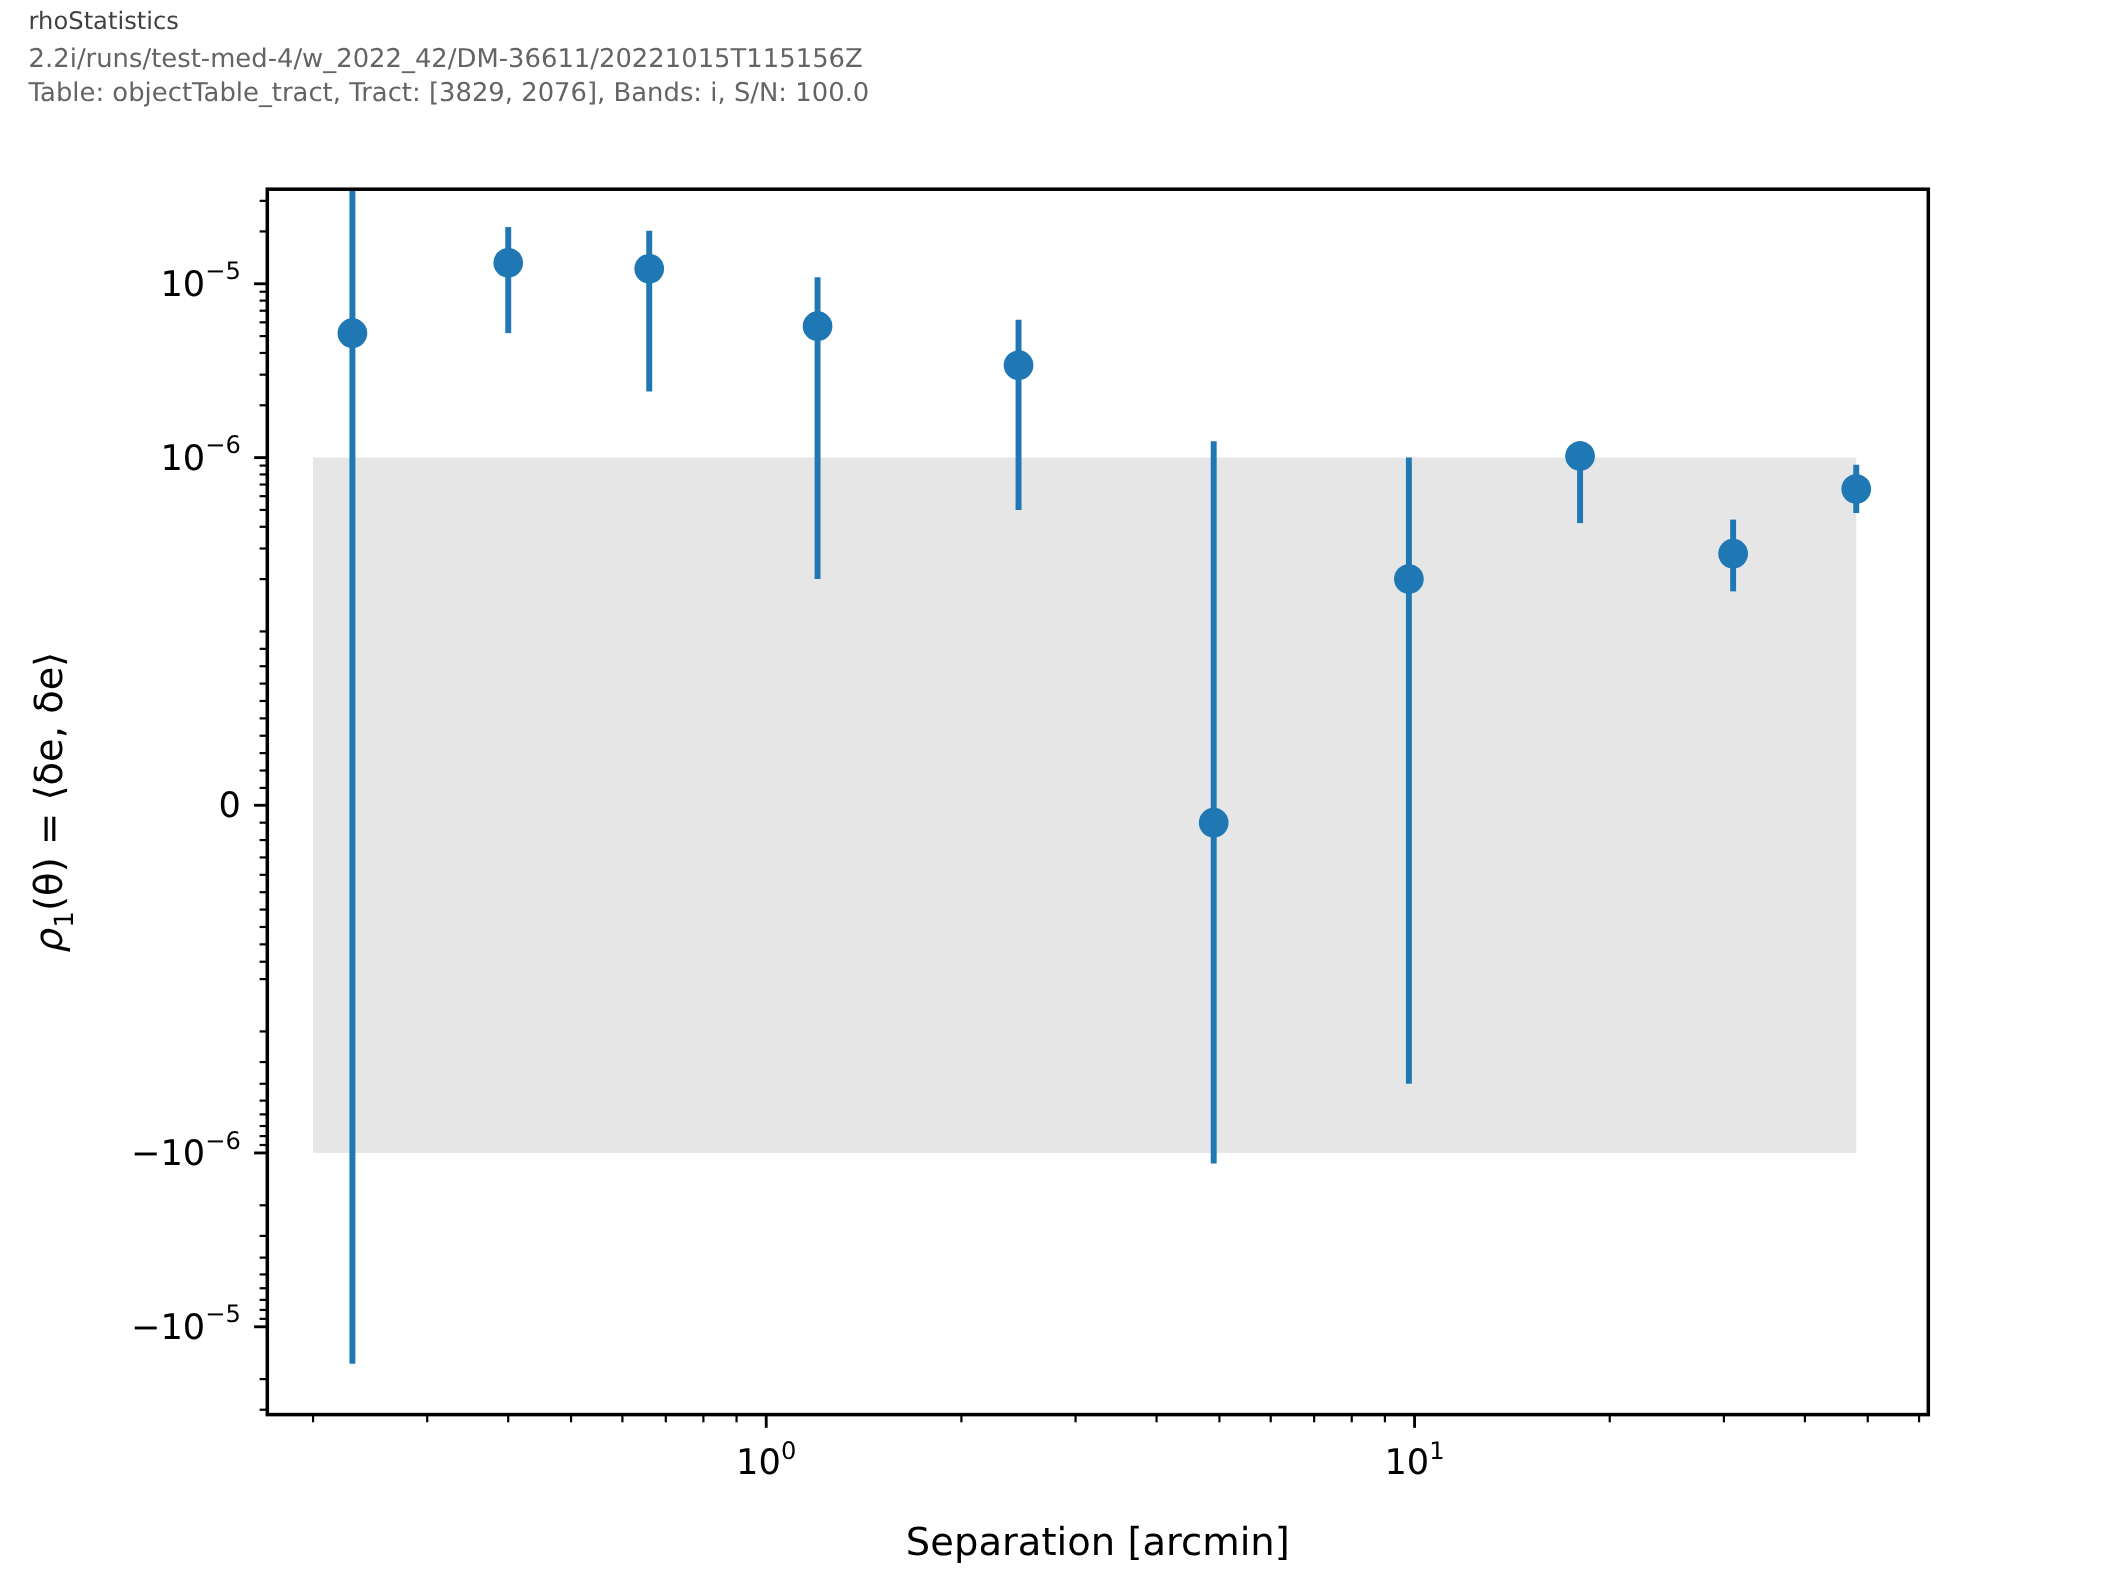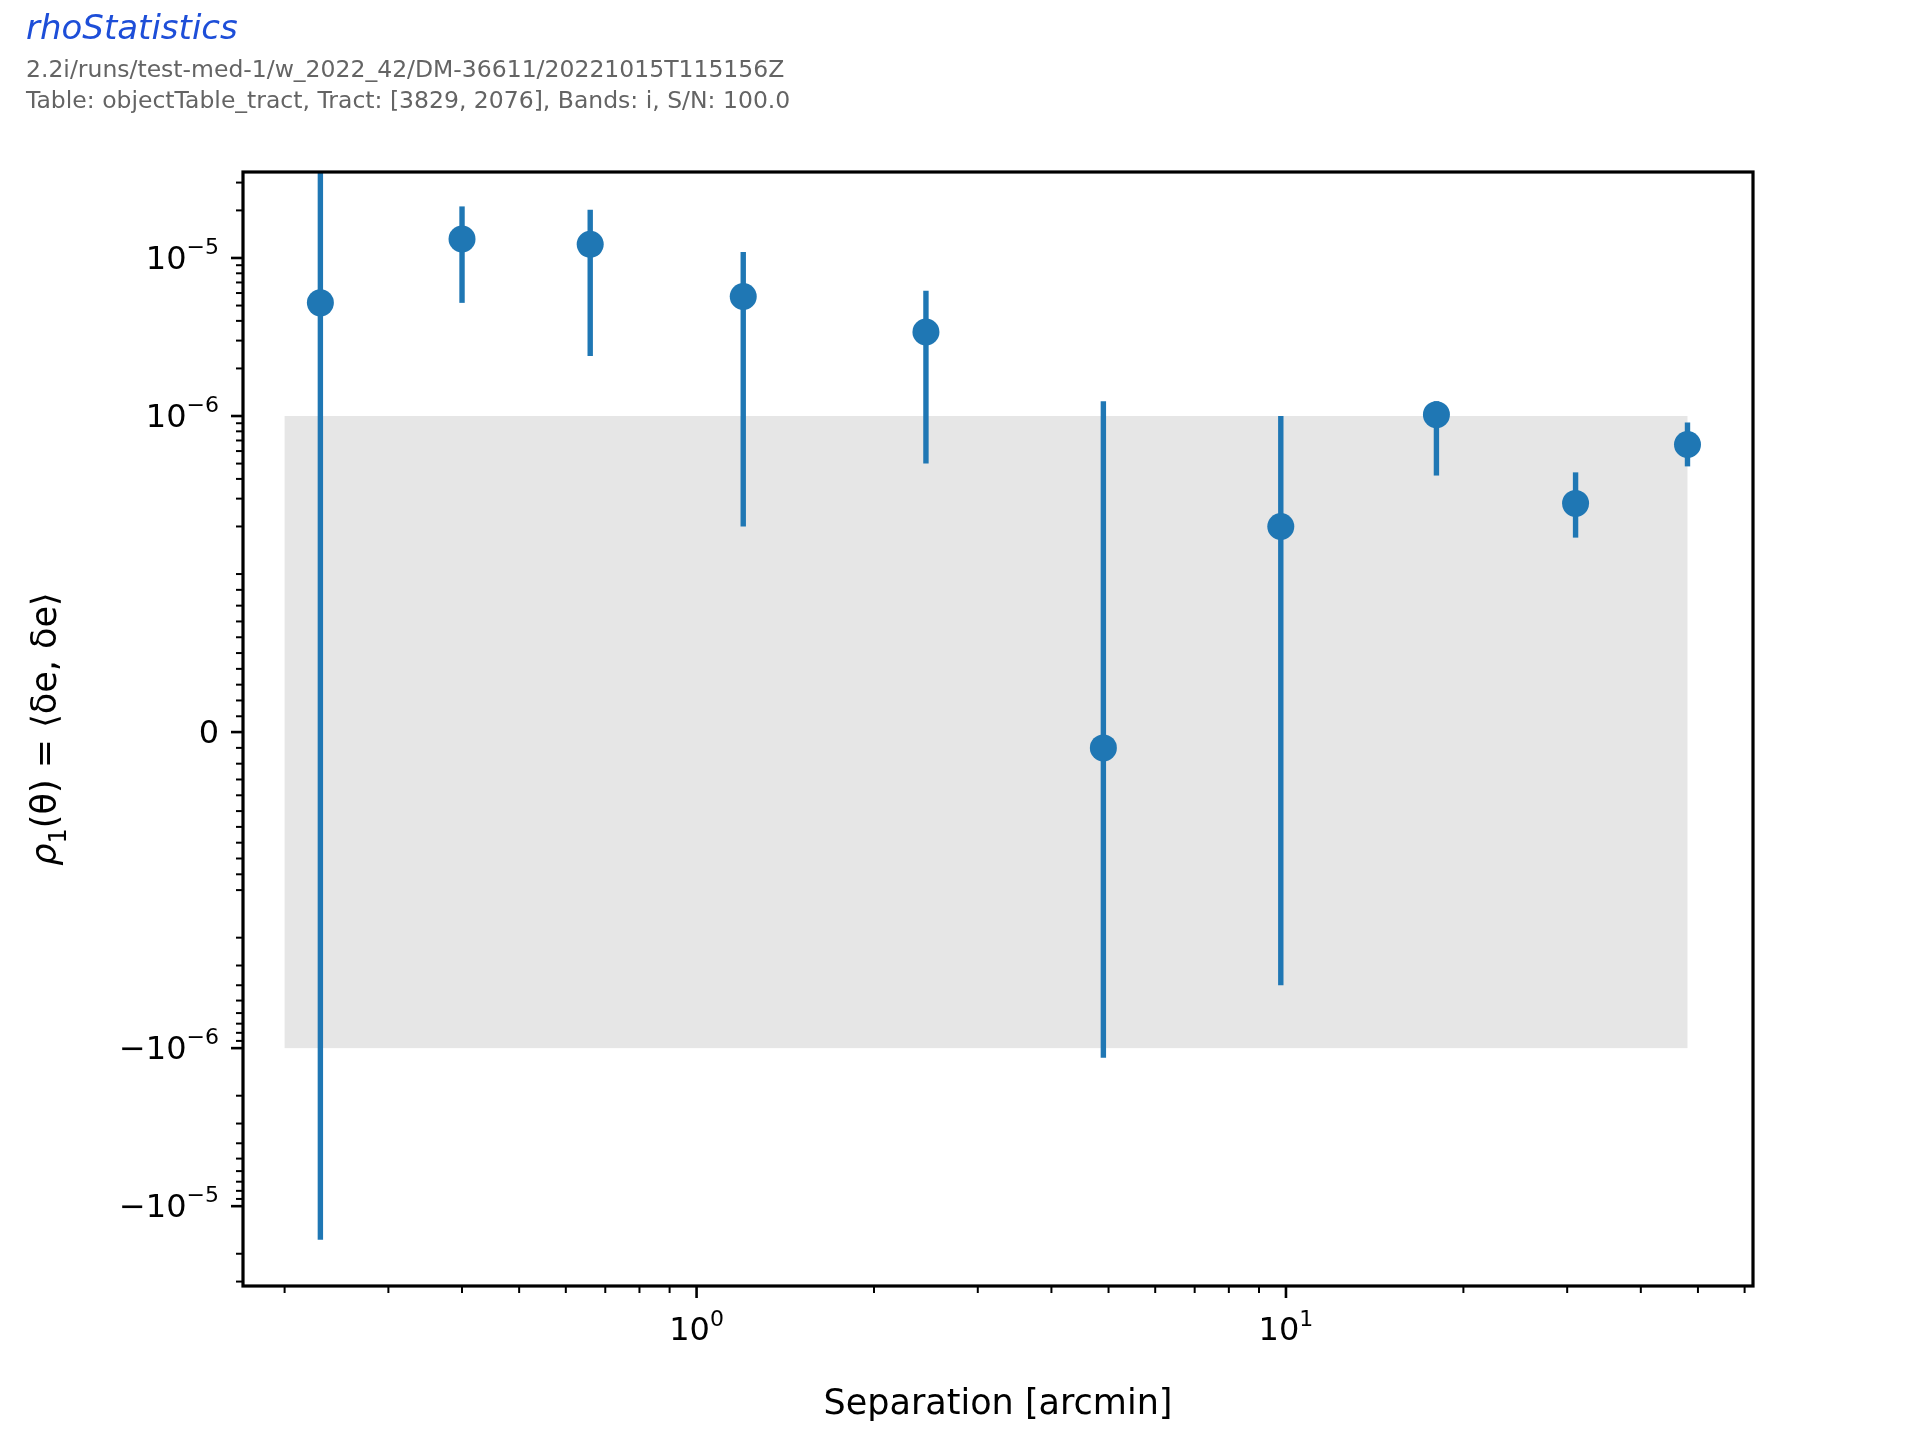--- a/index.html
+++ b/index.html
@@ -24,26 +24,25 @@
   }
 
   
   .header {
     position: absolute;
     left: 26px;
     top: 6px;
     width: 1400px;
   }
   .fig-title {
-    font-size: 34px;
-    color: #1d4ed8;
+    font-size: 22px;
+    color: #404040;
     line-height: 1.28;
     margin: 0 0 4px 0;
     white-space: nowrap;
-    font-style: italic;
   }
   .fig-subtitle {
     font-size: 23.5px;
     color: #646464;
     line-height: 1.32;
     margin: 0;
     white-space: nowrap;
   }
 
   
@@ -86,21 +85,21 @@
   }
   .marker { fill: #1f77b4; stroke: none; }
 </style>
 </head>
 <body>
 
 <div id="figure">
 
   <div class="header">
     <div class="fig-title">rhoStatistics</div>
-    <div class="fig-subtitle">2.2i/runs/test-med-1/w_2022_42/DM-36611/20221015T115156Z</div>
+    <div class="fig-subtitle">2.2i/runs/test-med-4/w_2022_42/DM-36611/20221015T115156Z</div>
     <div class="fig-subtitle">Table: objectTable_tract, Tract: [3829, 2076], Bands: i, S/N: 100.0</div>
   </div>
 
   <svg class="plot" id="plot-svg" viewBox="0 0 1920 1440">
     <rect class="plot-bg" id="plot-bg-rect" x="243" y="172" width="1510" height="1114"></rect>
     <g id="band-group">
         <rect class="band" x="284.60023537513575" y="416.0117181614212" width="1402.88808154055" height="632.1268523217143" fill="#e6e6e6"></rect>
       </g>
     <g id="data-group">
         <line class="errbar" x1="320.3753276506012" y1="172.5908125519427" x2="320.3753276506012" y2="1239.7026541819537" stroke="#1f77b4"></line>

